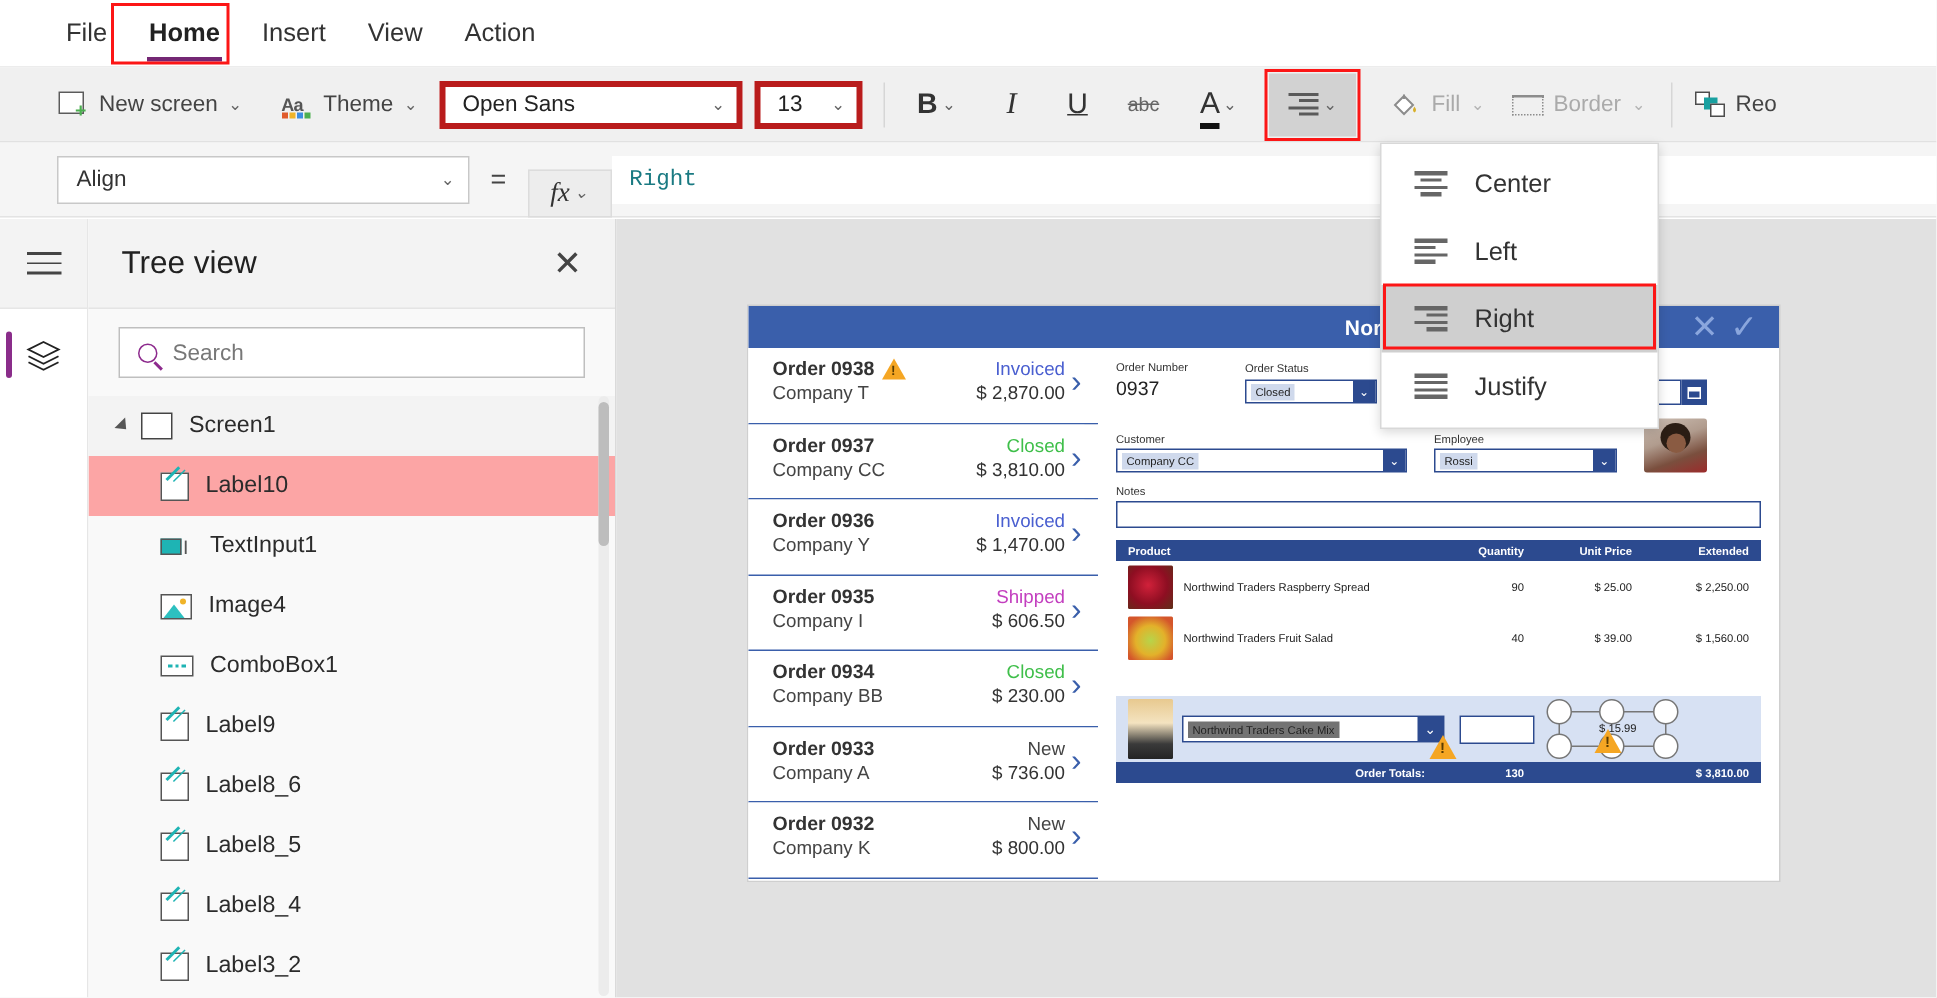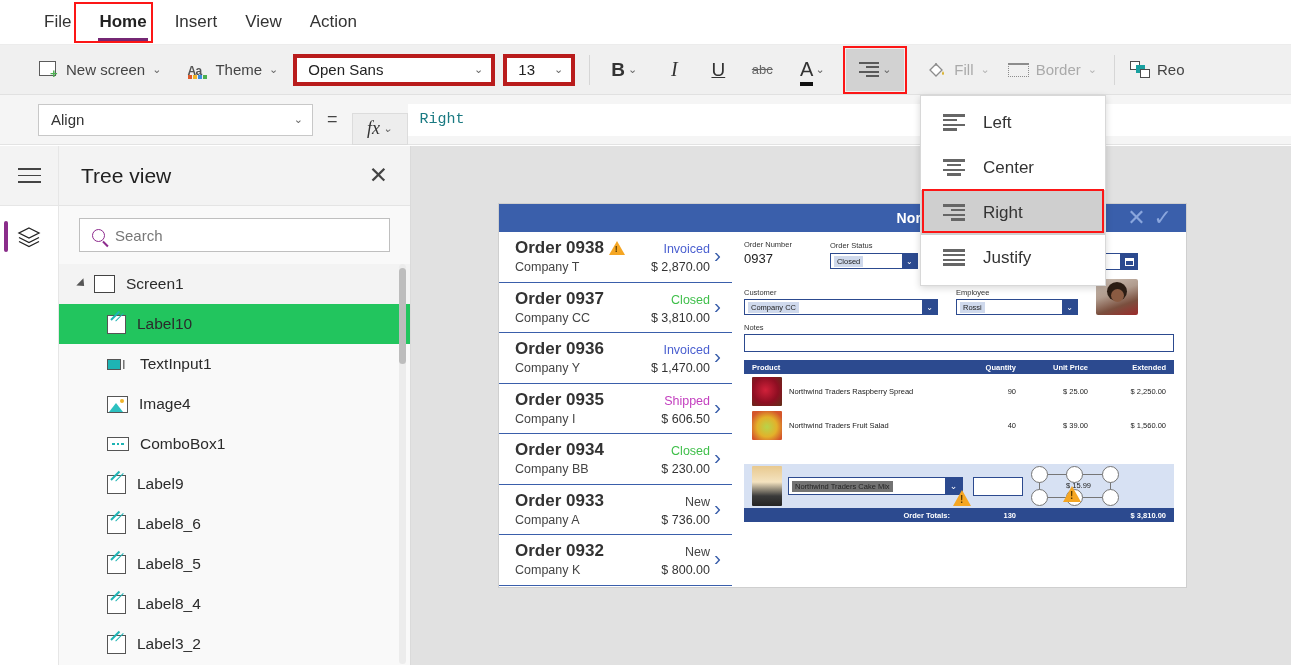--- a/index.html
+++ b/index.html
@@ -187,21 +187,21 @@
     width: 7px; height: 1.8px; background: #8d2a8d; transform: rotate(45deg);
   }
   .tree-search .ph { font-size: 15px; color: #777; }
   .tree-list { position: relative; height: 400px; overflow: hidden; }
   .tnode {
     height: 40px; display: flex; align-items: center; gap: 11px;
     font-size: 15.5px; color: #2b2b2b; cursor: pointer;
   }
   .tnode.screen { padding-left: 20px; background: #f3f3f3; }
   .tnode.child { padding-left: 48px; }
-  .tnode.sel { background: #22c55e; text-align: center; }
+  .tnode.sel { background: #fca5a5; text-align: center; }
   .caret {
     width: 0; height: 0; border-top: 5px solid transparent;
     border-bottom: 5px solid transparent; border-left: 6px solid #555;
     transform: rotate(45deg); margin-right: -2px; flex: none;
   }
   .ic-screen { width: 21px; height: 18px; border: 1.6px solid #444; background: #fff; flex: none; }
   .ic-label {
     width: 19px; height: 19px; border: 1.5px solid #555; background: #fff;
     position: relative; flex: none;
   }
@@ -268,21 +268,21 @@
   }
   .gal-arrow { position: absolute; right: 1px; font-size: 7px; color: #9a9a9a; text-align: center; width: 8px; }
   .gal-arrow.up { top: 28px; }
   .gal-arrow.dn { bottom: 1px; }
   .gal-item {
     height: 50.5px; border-bottom: 1.5px solid #3a5fab;
     padding: 6px 22px 0 16px; position: relative; cursor: pointer;
     background: #fff;
   }
   .gi-row { display: flex; justify-content: space-between; align-items: baseline; }
-  .gi-order { font-size: 17px; font-weight: bold; color: #333; display: flex; align-items: center; gap: 5px; }
+  .gi-order { font-size: 13px; font-weight: bold; color: #333; display: flex; align-items: center; gap: 5px; }
   .gi-status { font-size: 12.5px; }
   .gi-comp { font-size: 12.5px; color: #444; margin-top: 2px; }
   .gi-amt { font-size: 12.5px; color: #333; }
   .gi-chev {
     position: absolute; right: 11px; top: 12px;
     font-size: 21px; color: #3a5fab; font-weight: 300; line-height: 1;
   }
   .warn {
     display: inline-block; width: 0; height: 0;
     border-left: 8px solid transparent; border-right: 8px solid transparent;
@@ -848,34 +848,34 @@
           </div>
         </div>
       </div>
     </div>
   </div>
 
   <div class="align-menu">
     <div class="align-mi">
       <span class="mlines">
         <i style="width:22px"></i>
+          <i style="width:14px;margin-left:4px"></i>
+          <i style="width:22px"></i>
+          <i style="width:14px;margin-left:4px"></i>
+      </span>
+      <span>Center</span>
+    </div>
+    <div class="align-mi">
+      <span class="mlines">
+        <i style="width:22px"></i>
           <i style="width:14px"></i>
           <i style="width:22px"></i>
           <i style="width:14px"></i>
       </span>
       <span>Left</span>
-    </div>
-    <div class="align-mi">
-      <span class="mlines">
-        <i style="width:22px"></i>
-          <i style="width:14px;margin-left:4px"></i>
-          <i style="width:22px"></i>
-          <i style="width:14px;margin-left:4px"></i>
-      </span>
-      <span>Center</span>
     </div>
     <div class="align-mi sel">
       <span class="mlines">
         <i style="width:22px"></i>
           <i style="width:14px;margin-left:8px"></i>
           <i style="width:22px"></i>
           <i style="width:14px;margin-left:8px"></i>
       </span>
       <span>Right</span>
     </div>

